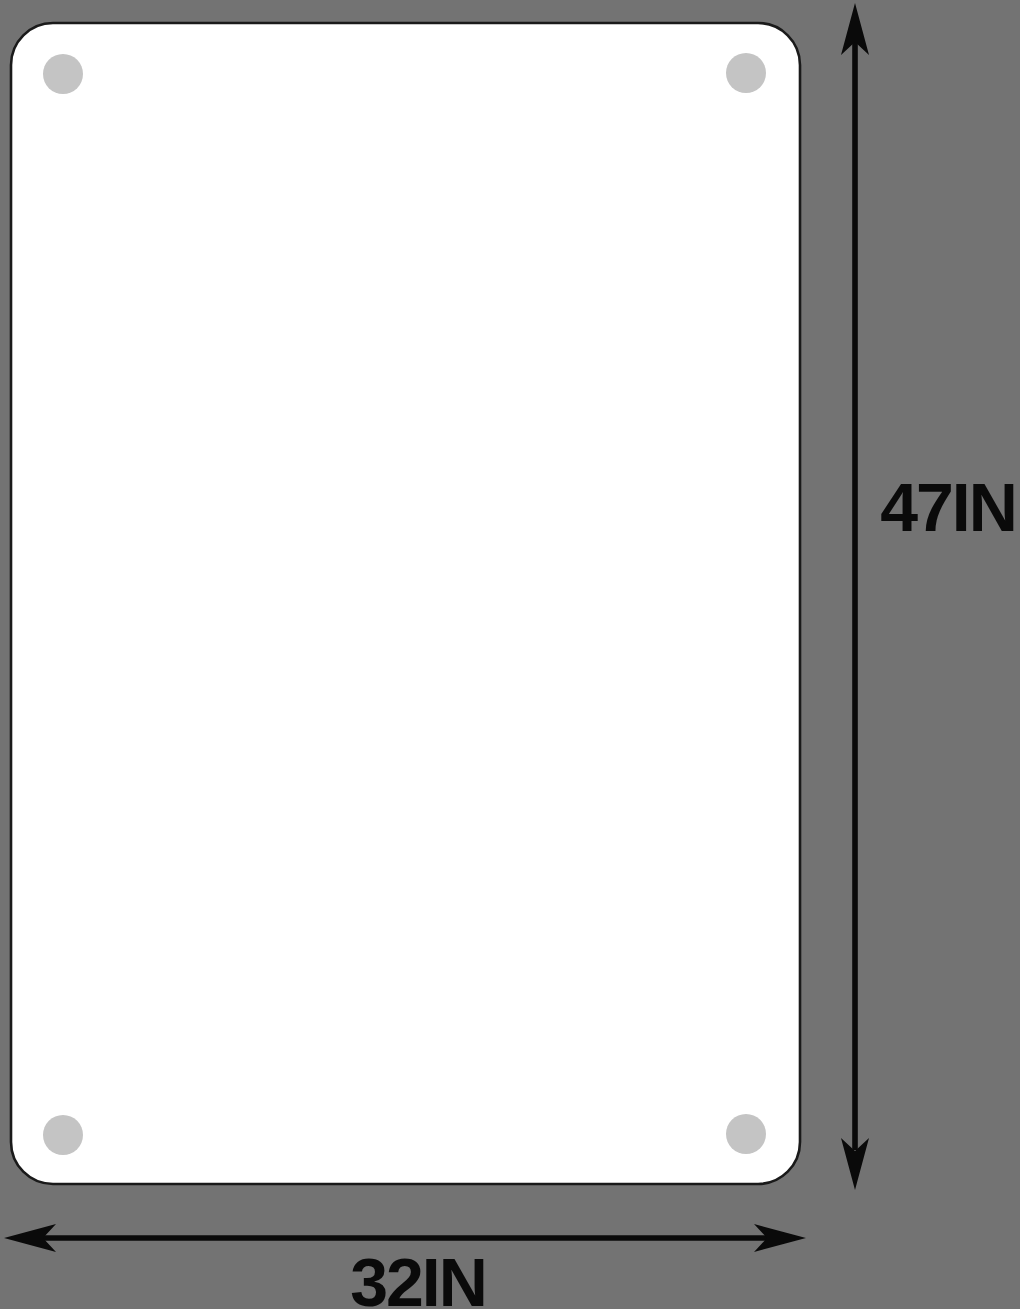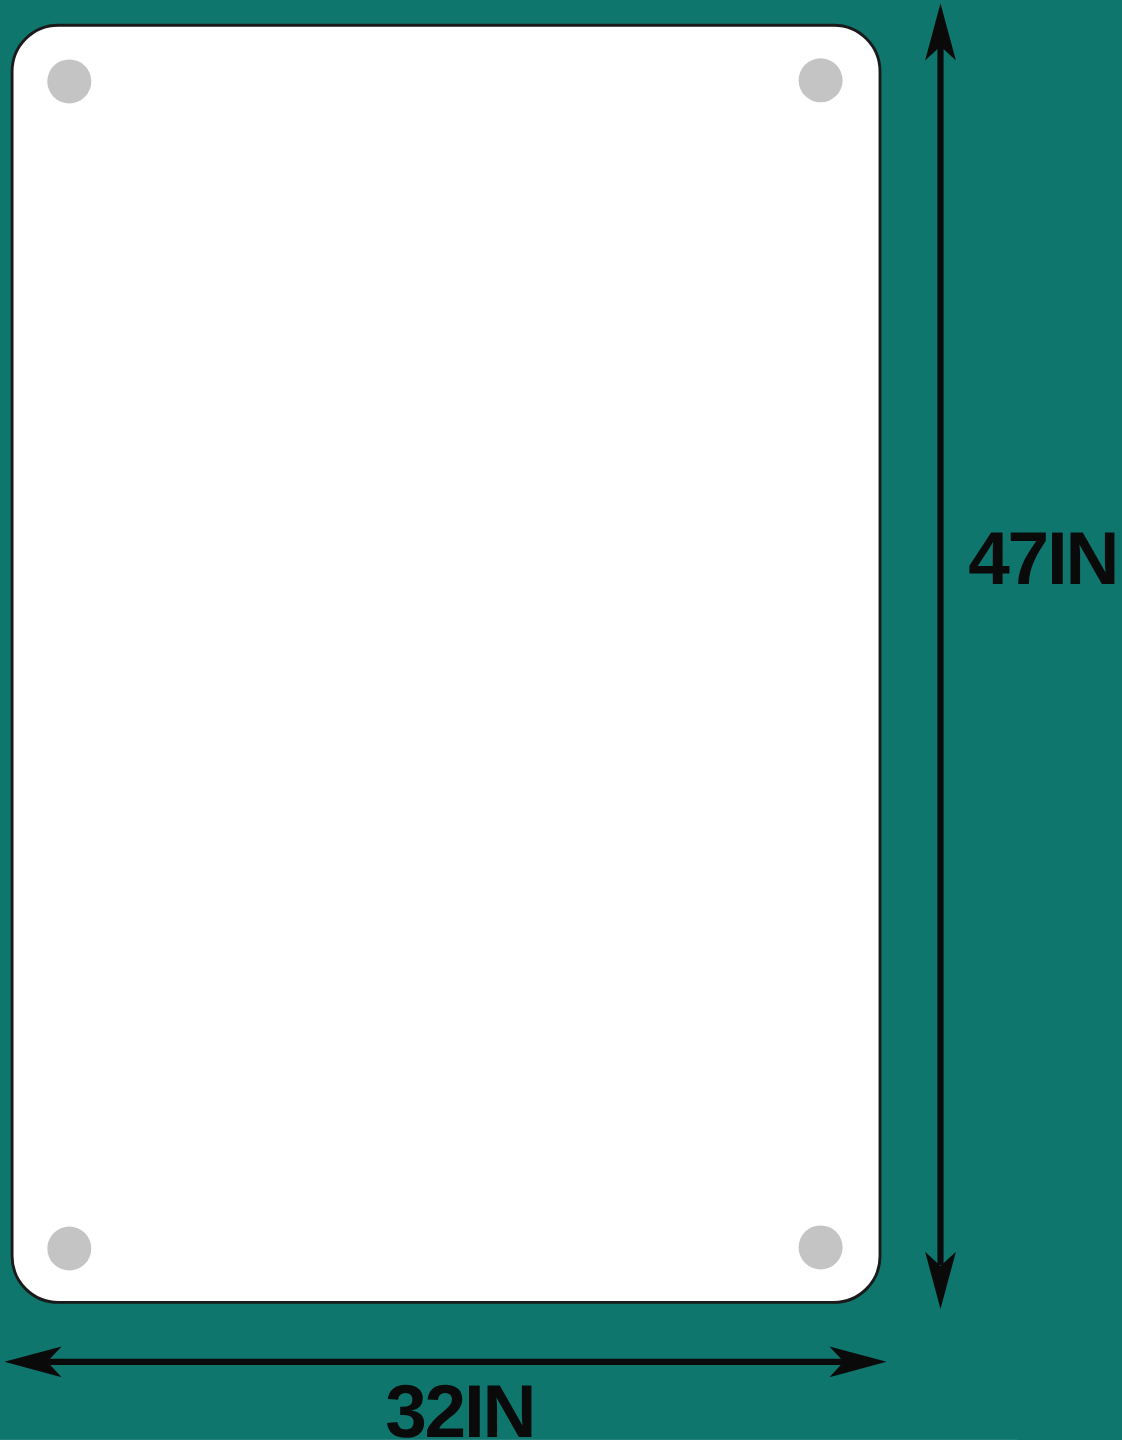--- a/index.html
+++ b/index.html
@@ -7,21 +7,21 @@
     padding: 0;
     background: #ffffff;
     width: 1020px;
     height: 1309px;
     overflow: hidden;
   }
   .stage {
     position: relative;
     width: 1020px;
     height: 1309px;
-    background: #0f766e;
+    background: #737373;
   }
   svg { display: block; }
   .board {
     fill: #ffffff;
     stroke-width: 2.6px;
   }
   .arrow-line {
     stroke-width: 5.6px;
     fill: none;
   }

